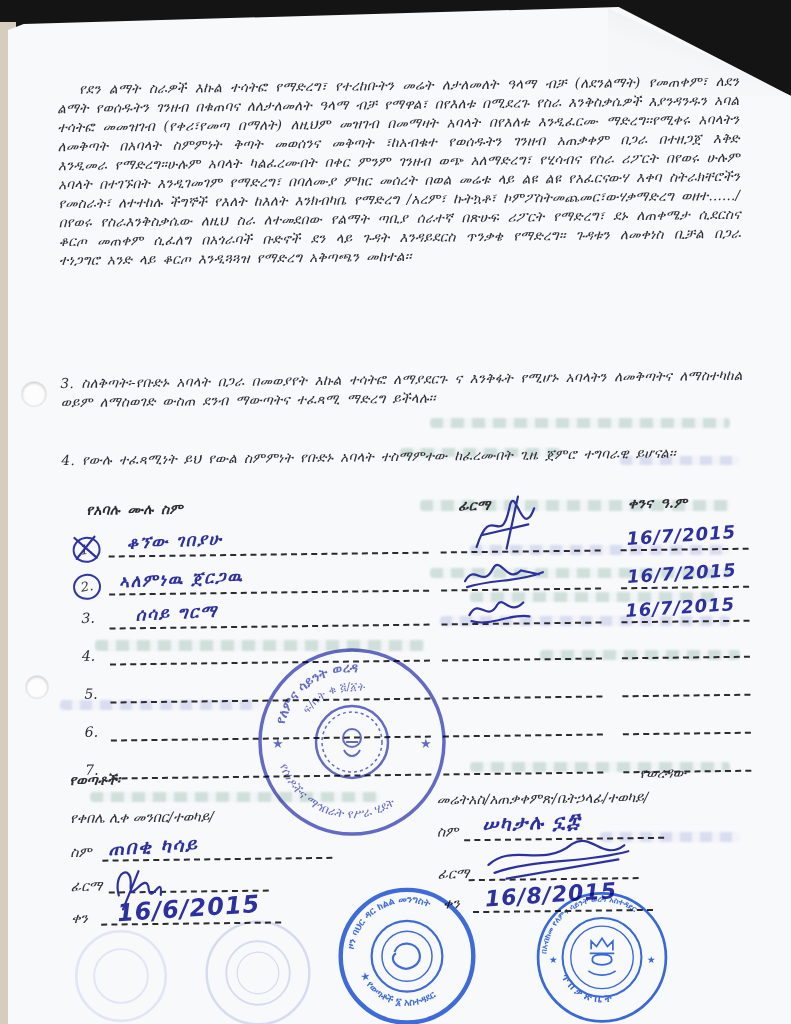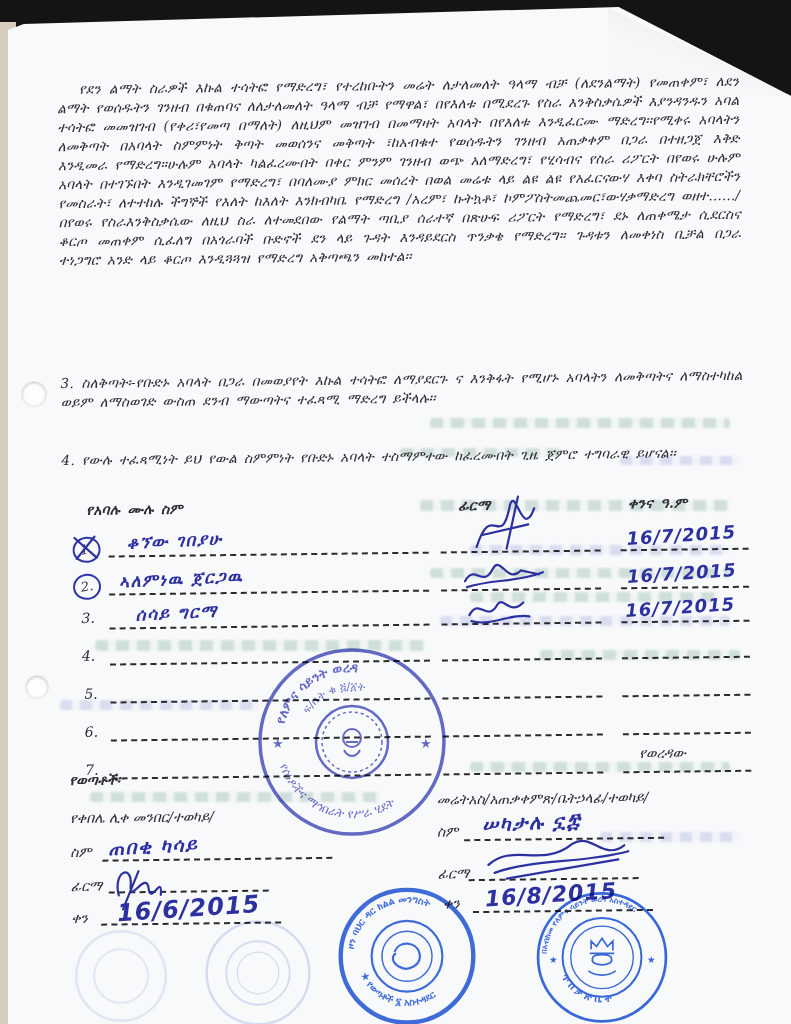--- a/index.html
+++ b/index.html
@@ -134,21 +134,21 @@
     <span class="hand" style="left:96px;top:832px;font-size:19px;">ጠበቂ ካሳይ</span>
     <span class="label" style="left:58px;top:874px;">ፊርማ</span>
     <div class="dash" style="left:96px;top:888px;width:160px;"></div>
     <svg class="sig" style="left:96px;top:858px;" width="60" height="50">
       <path d="M10 34 C4 10 24 2 22 24 C20 44 38 8 40 28 C42 44 54 12 52 34 M14 48 L30 10"></path>
       </svg>
     <span class="label" style="left:58px;top:906px;">ቀን</span>
     <div class="dash" style="left:88px;top:920px;width:180px;"></div>
     <span class="hand-date" style="left:104px;top:892px;font-size:24px;">16/6/2015</span>
 
-    <span class="label" style="left:628px;top:748px;">የወረዳው</span>
+    <span class="label" style="left:628px;top:768px;">የወረዳው</span>
     <span class="label" style="left:425px;top:792px;">መሬትአስ/አጠቃቀምጽ/ቤትኃላፊ/ተወካይ/</span>
     <span class="label" style="left:425px;top:824px;">ስም</span>
     <div class="dash" style="left:452px;top:840px;width:200px;"></div>
     <span class="hand" style="left:470px;top:812px;font-size:20px;">ሠካታሉ ኗ፰</span>
     <span class="label" style="left:425px;top:866px;">ፊርማ</span>
     <div class="dash" style="left:456px;top:880px;width:170px;"></div>
     <svg class="sig" style="left:470px;top:834px;" width="150" height="52">
       <path d="M6 32 C30 10 60 36 90 12 C110 0 120 30 142 14 M12 40 C52 26 100 32 146 20 M24 46 L136 28"></path>
       </svg>
     <span class="label" style="left:430px;top:896px;">ቀን</span>

